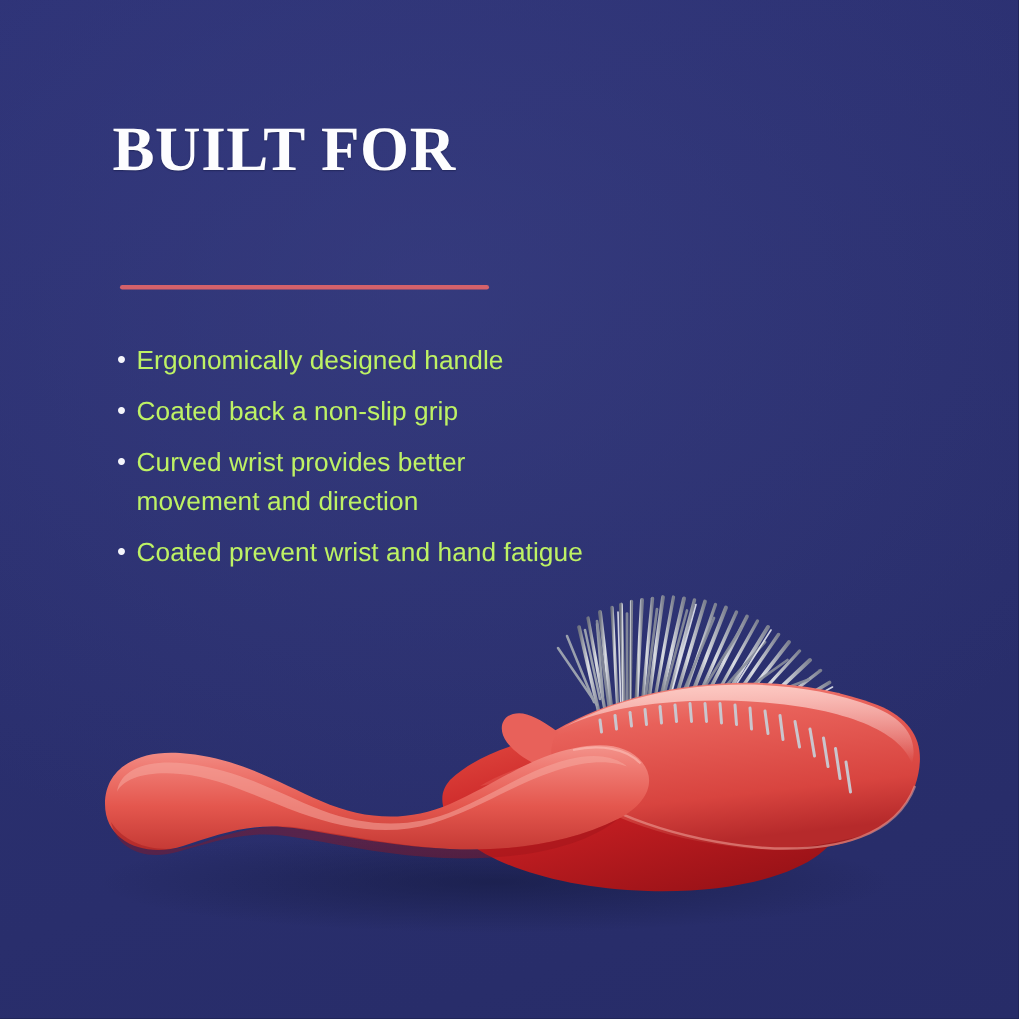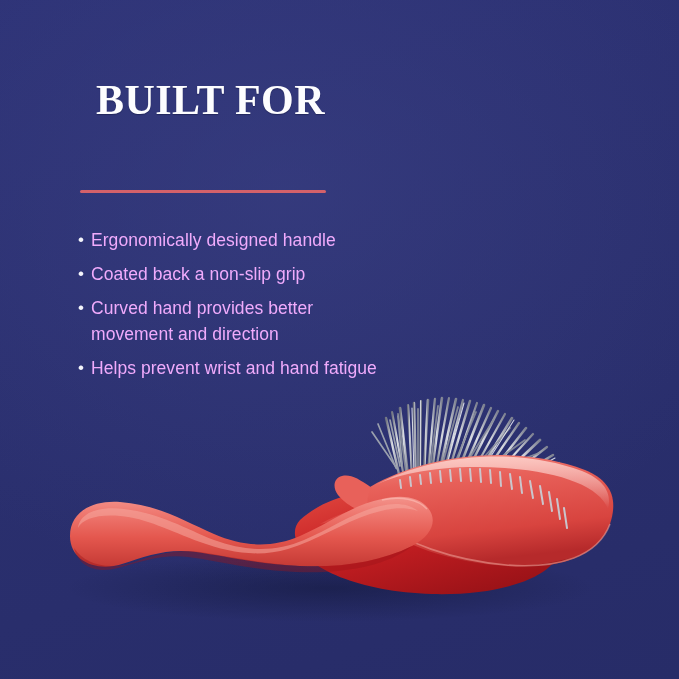--- a/index.html
+++ b/index.html
@@ -19,21 +19,21 @@
     position: absolute;
     inset: 0;
     background:
       radial-gradient(120% 95% at 42% 28%, rgba(60,66,134,0.55) 0%, rgba(43,48,114,0.0) 62%),
       linear-gradient(160deg, #2d3276 0%, #2a2f6e 52%, #272c68 100%);
   }
 
   
   #heading {
     position: absolute;
-    left: 96px;
+    left: 75px;
     top: 78px;
     width: 420px;
   }
   .headline {
     font-family: "Liberation Serif", "DejaVu Serif", serif;
     font-weight: bold;
     font-size: 42px;
     line-height: 44px;
     letter-spacing: 0.4px;
     color: #fdfdff;
@@ -65,21 +65,21 @@
     margin-bottom: 8px;
   }
   .bullet-dot {
     width: 13px;
     flex: 0 0 13px;
     color: #f4f5fb;
     font-size: 17px;
     line-height: 26px;
   }
   .bullet-text {
-    color: #f0abfc;
+    color: #bef264;
     font-size: 17.5px;
     line-height: 26px;
     letter-spacing: 0.05px;
     white-space: pre-line;
   }
 
   
   #product {
     position: absolute;
     left: 0;
@@ -108,26 +108,26 @@
     <div class="bullet-row">
       <span class="bullet-dot">•</span>
       <span class="bullet-text">Ergonomically designed handle</span>
     </div>
     <div class="bullet-row">
       <span class="bullet-dot">•</span>
       <span class="bullet-text">Coated back a non-slip grip</span>
     </div>
     <div class="bullet-row">
       <span class="bullet-dot">•</span>
-      <span class="bullet-text">Curved hand provides better
+      <span class="bullet-text">Curved wrist provides better
 movement and direction</span>
     </div>
     <div class="bullet-row">
       <span class="bullet-dot">•</span>
-      <span class="bullet-text">Helps prevent wrist and hand fatigue</span>
+      <span class="bullet-text">Coated prevent wrist and hand fatigue</span>
     </div>
   </div>
 
   <svg id="product" viewBox="0 0 679 679">
     <defs>
       <linearGradient id="gHandle" x1="0" y1="0" x2="0" y2="1">
         <stop offset="0%" stop-color="#f3938b"></stop>
         <stop offset="22%" stop-color="#ef7a72"></stop>
         <stop offset="58%" stop-color="#e4574e"></stop>
         <stop offset="100%" stop-color="#c53a35"></stop>

